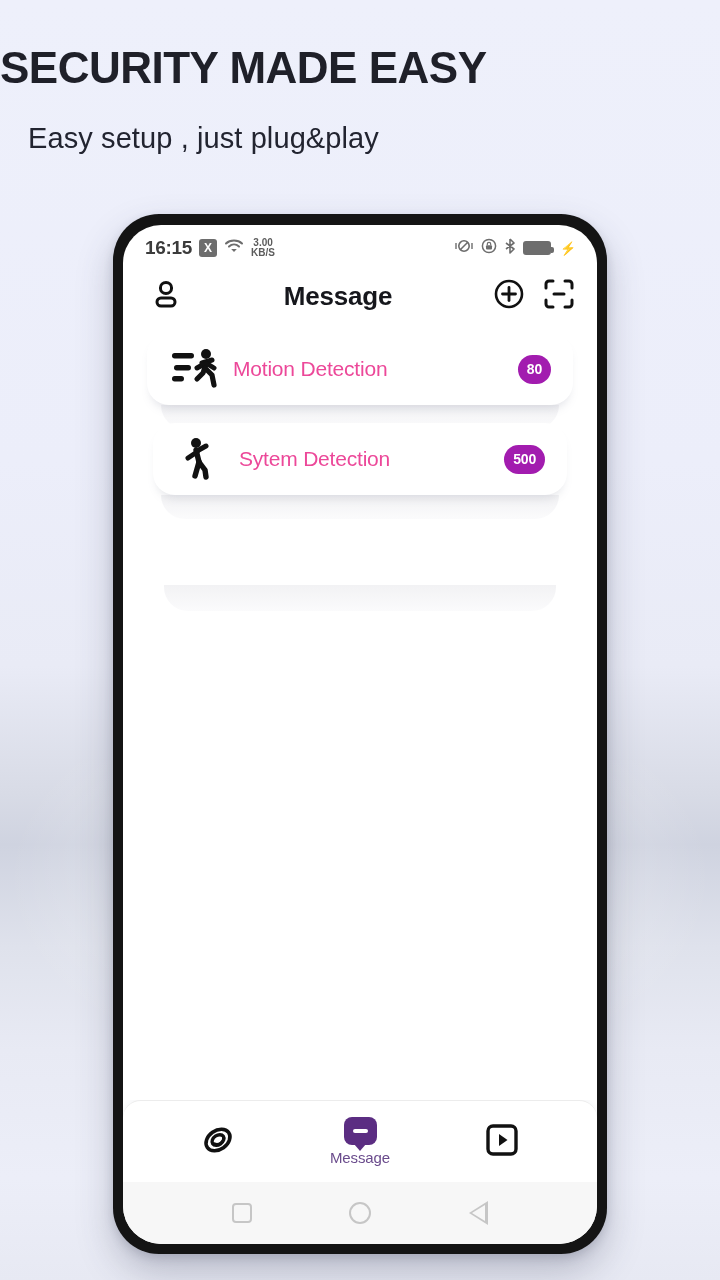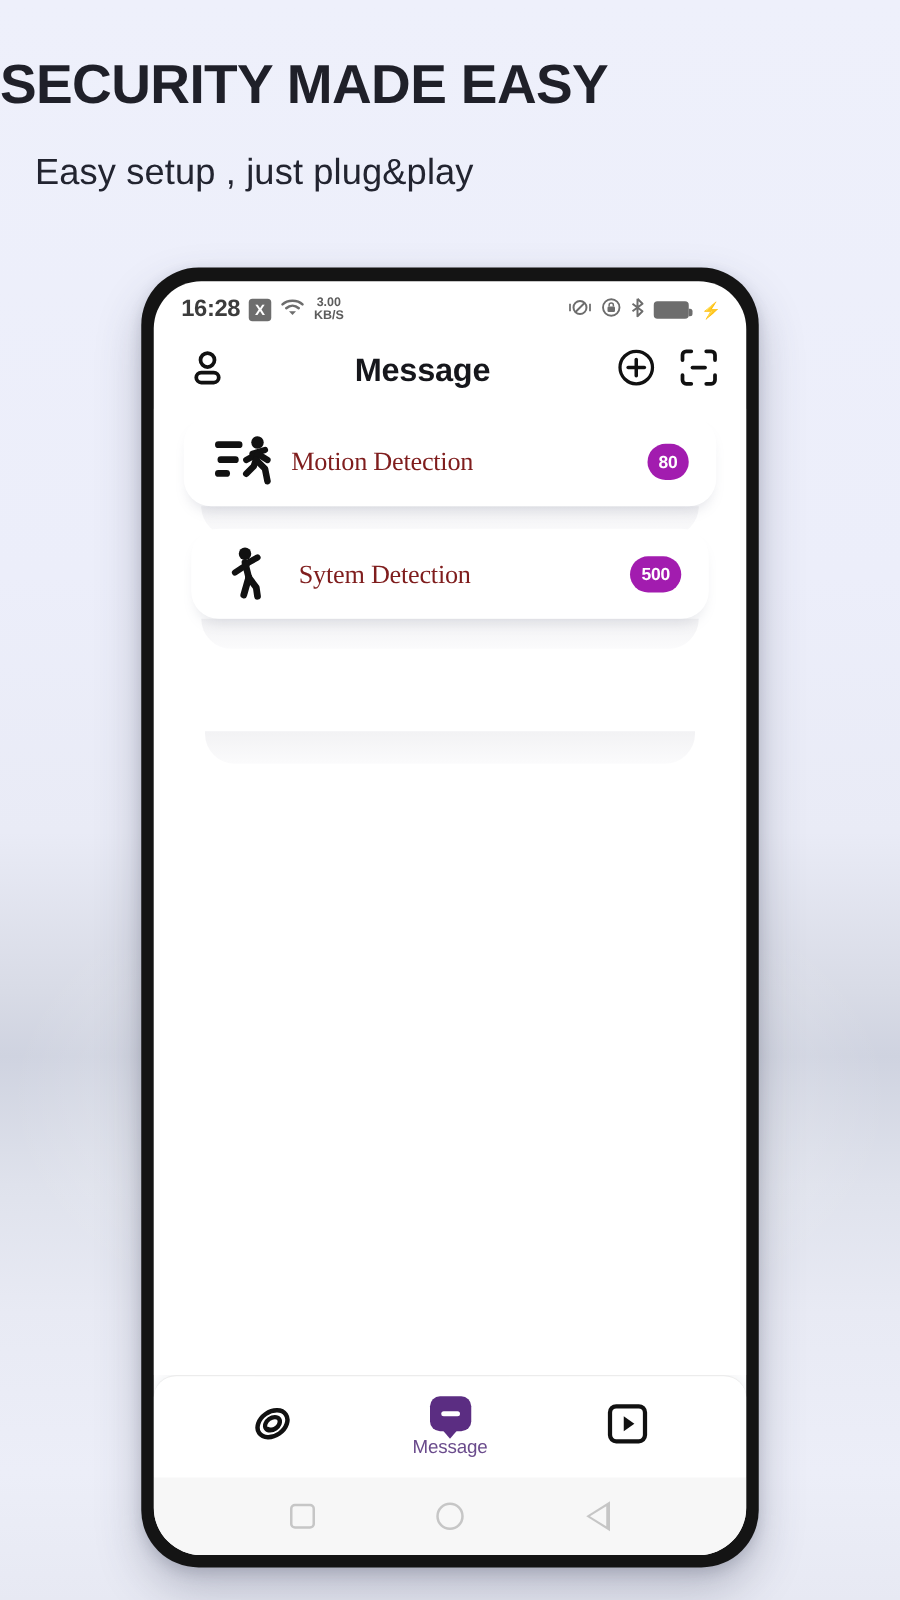--- a/index.html
+++ b/index.html
@@ -186,24 +186,23 @@
   .msg-icon {
     width: 54px;
     flex: 0 0 54px;
     display: flex;
     align-items: center;
     justify-content: center;
   }
   .msg-label {
     flex: 1 1 auto;
     font-size: 21px;
-    color: #7f1d1d;
+    color: #ec4899;
     margin-left: 10px;
     letter-spacing: -0.2px;
-    font-family: Liberation Serif, serif;
   }
   .badge {
     background: #a21caf;
     color: #ffffff;
     font-size: 14px;
     font-weight: 700;
     min-width: 29px;
     height: 29px;
     border-radius: 15px;
     display: flex;
@@ -308,21 +307,21 @@
 <div class="promo">
   <div class="promo-title">SECURITY MADE EASY</div>
   <div class="promo-sub">Easy setup , just plug&amp;play</div>
 </div>
 
 <div class="phone">
   <div class="screen">
 
     <div class="statusbar">
       <div class="sb-left">
-        <span class="sb-time">16:28</span>
+        <span class="sb-time">16:15</span>
         <span class="sb-xbox">X</span>
         <span>
           <svg width="20" height="16" viewBox="0 0 20 16">
             <path d="M2 5.5 C6 1.5 14 1.5 18 5.5" stroke="#6d6d6d" stroke-width="2" fill="none" stroke-linecap="round"></path>
             <path d="M5 8.6 C8 5.8 12 5.8 15 8.6" stroke="#6d6d6d" stroke-width="2" fill="none" stroke-linecap="round"></path>
             <path d="M10 14 L7.2 11 L12.8 11 Z" fill="#6d6d6d"></path>
           </svg>
         </span>
         <span class="sb-speed">
           <span>3.00</span><br>

